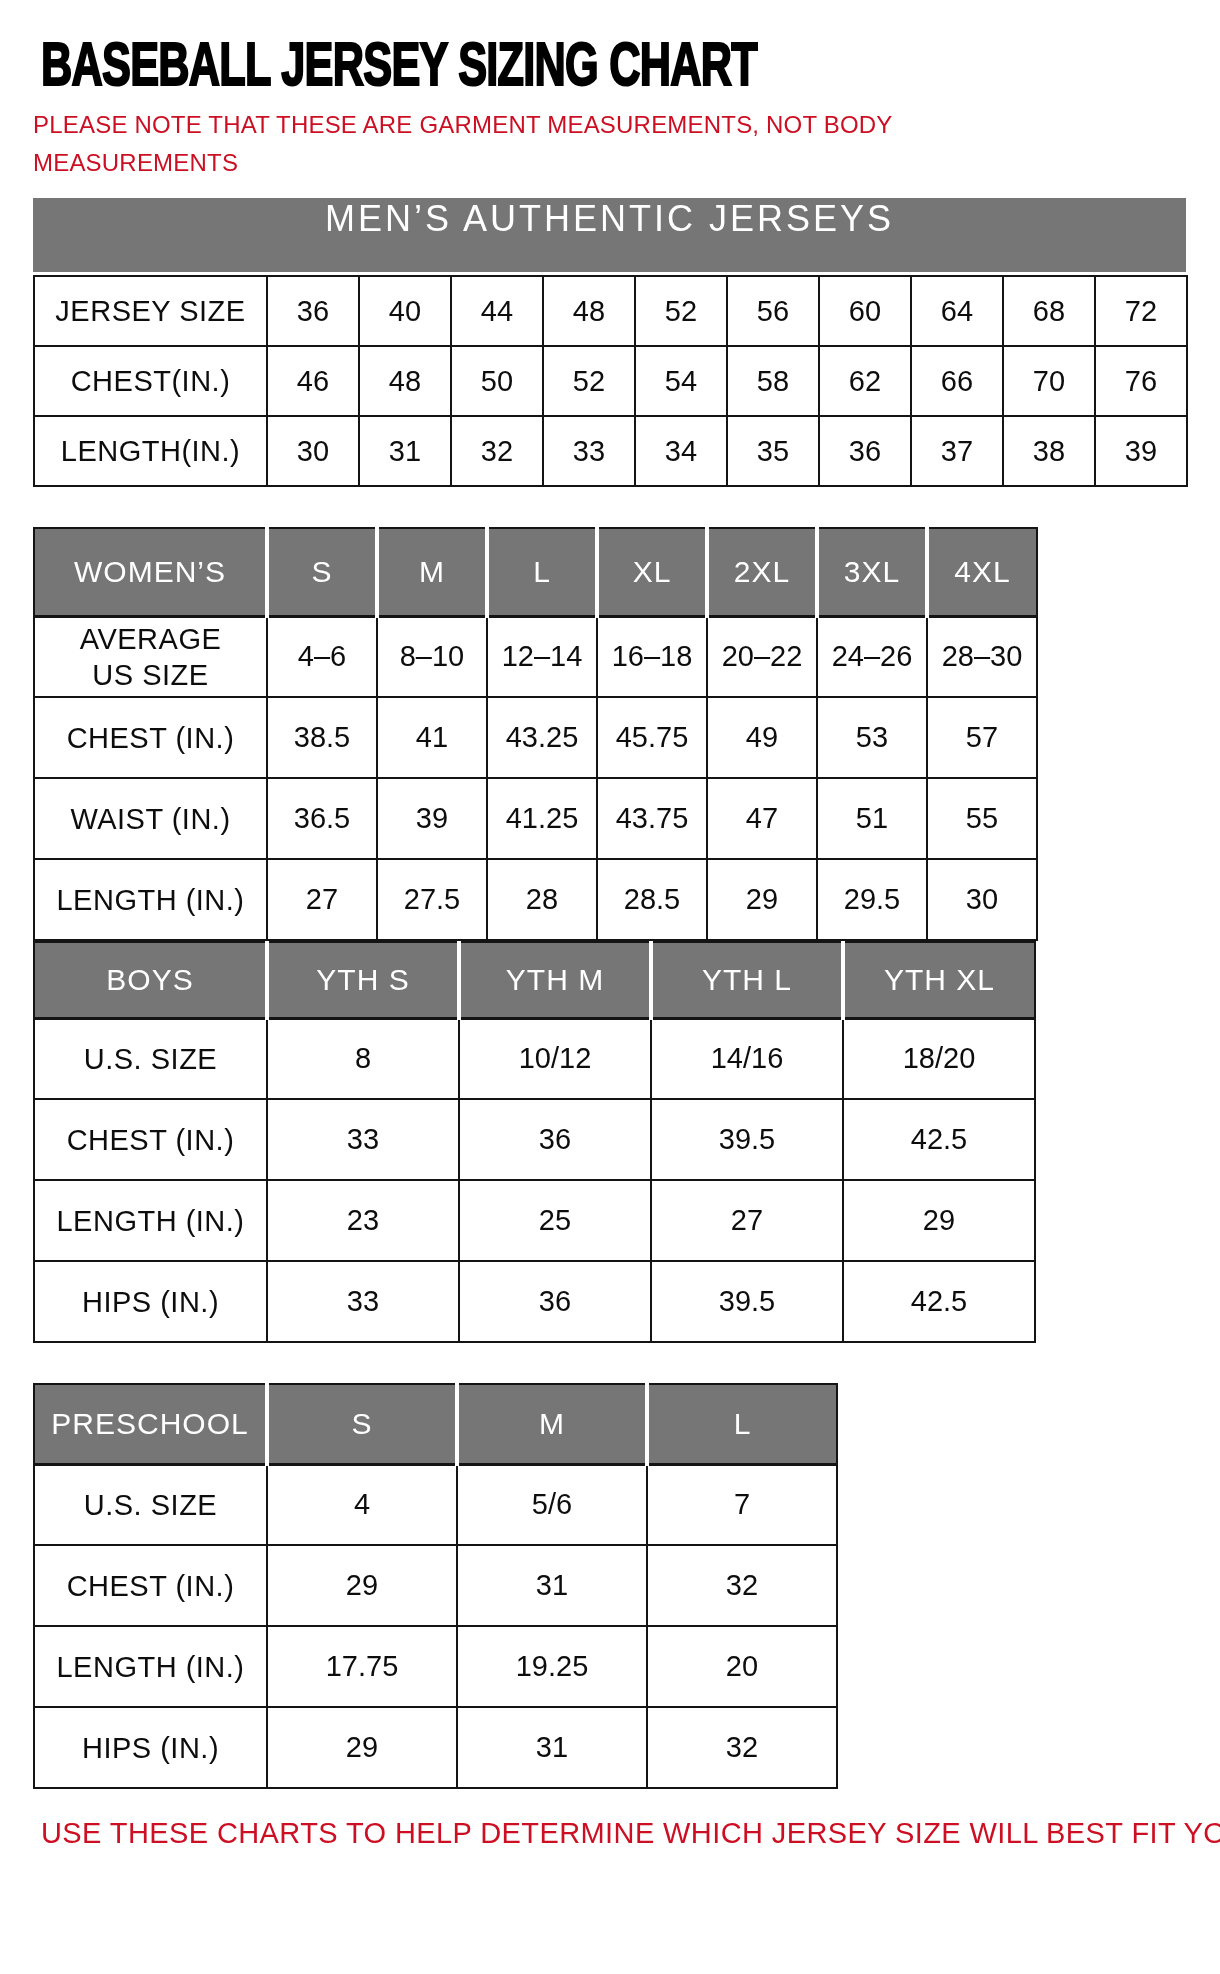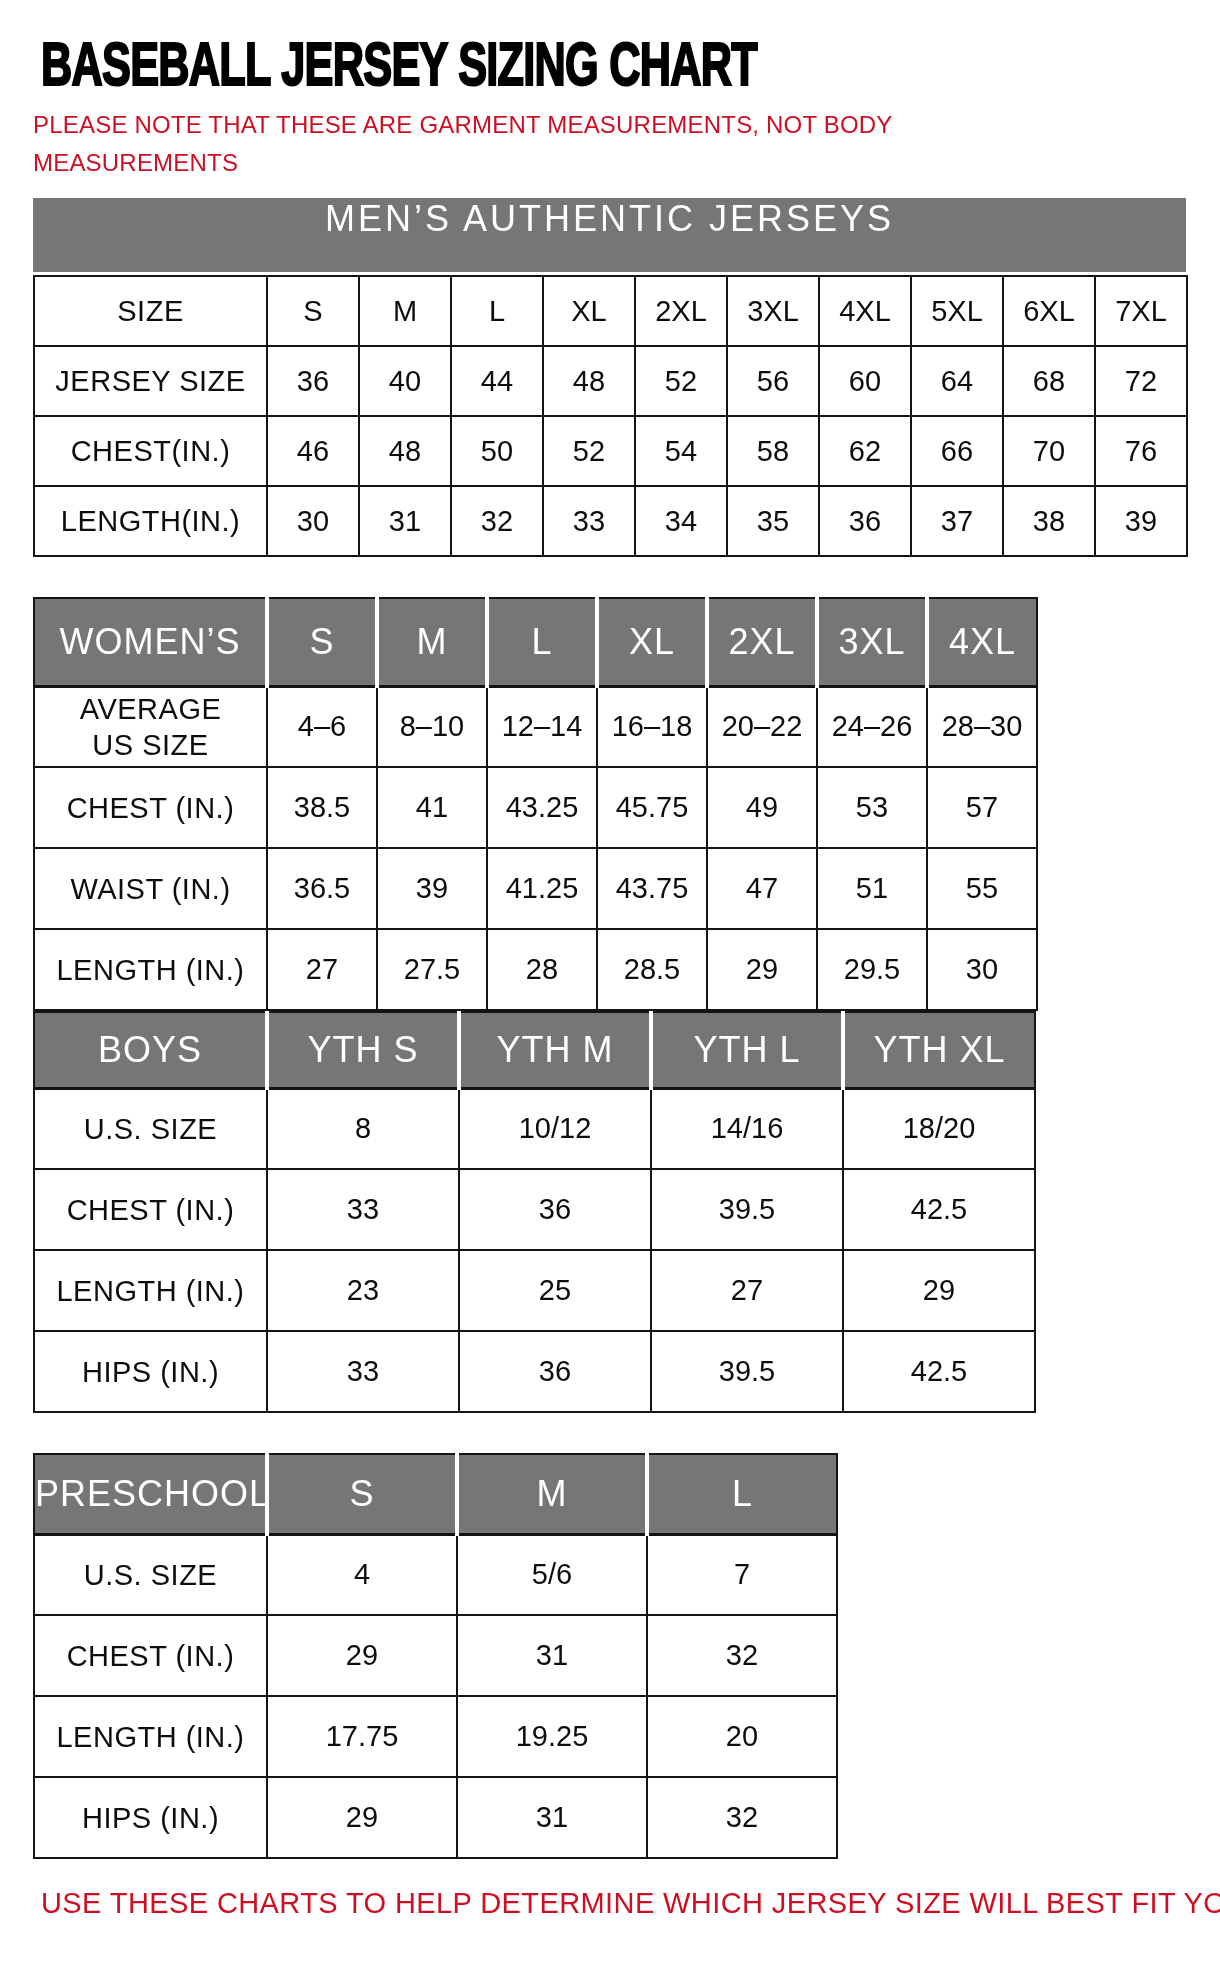--- a/index.html
+++ b/index.html
@@ -34,21 +34,21 @@
   }
   .band span { color:#fff; font-size:36px; letter-spacing:3px; white-space:nowrap; }
 
   table { border-collapse:collapse; table-layout:fixed; background:#fff; }
   td, th {
     border:2px solid var(--line-black,#141414);
     text-align:center; vertical-align:middle; padding:0;
     font-size:29px; font-weight:400; overflow:hidden;
   }
   th {
-    background:var(--header-gray,#767676); color:#fff; font-size:36px; font-weight:400;
+    background:var(--header-gray,#767676); color:#fff; font-size:30px; font-weight:400;
     border-left:4px solid #fff; border-right:4px solid #fff;
     border-top:2px solid var(--line-black,#141414);
     border-bottom:3px solid var(--line-black,#141414);
     letter-spacing:1px;
   }
   th:first-child { border-left:2px solid var(--line-black,#141414); }
   th:last-child  { border-right:2px solid var(--line-black,#141414); }
 
   .lbl { white-space:pre-line; line-height:36px; letter-spacing:0.5px; }
 
@@ -80,33 +80,20 @@
   <section class="sec-mens">
     <div class="band">
         <span>MEN’S AUTHENTIC JERSEYS</span>
       </div>
     <table class="mens">
       <colgroup>
           <col class="c-lbl">
           <col span="10" class="c-mens">
         </colgroup>
       <tbody>
-          <tr>
-        <td class="lbl">SIZE</td>
-        <td>S</td>
-        <td>M</td>
-        <td>L</td>
-        <td>XL</td>
-        <td>2XL</td>
-        <td>3XL</td>
-        <td>4XL</td>
-        <td>5XL</td>
-        <td>6XL</td>
-        <td>7XL</td>
-      </tr>
       <tr>
         <td class="lbl">JERSEY SIZE</td>
         <td>36</td>
         <td>40</td>
         <td>44</td>
         <td>48</td>
         <td>52</td>
         <td>56</td>
         <td>60</td>
         <td>64</td>

